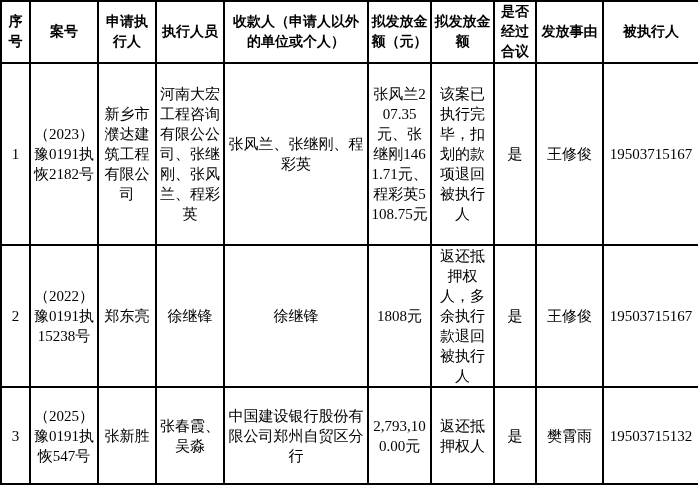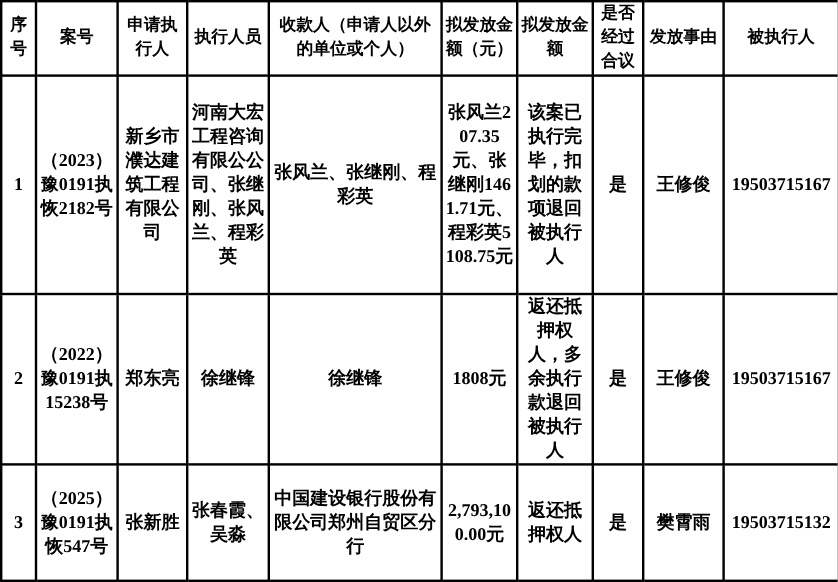--- a/index.html
+++ b/index.html
@@ -23,21 +23,20 @@
   table.court-table th,
   table.court-table td {
     border: 2px solid #000000;
     text-align: center;
     vertical-align: middle;
     padding: 0 2px;
     word-break: break-all;
     font-size: 15px;
     line-height: 20px;
     overflow: hidden;
-    font-weight: bold;
   }
   table.court-table th {
     font-weight: bold;
     font-size: 14px;
   }
   tr.row-header { height: 61px; }
   tr.row-1 { height: 182px; }
   tr.row-2 { height: 131px; }
   tr.row-3 { height: 97px; }
 

